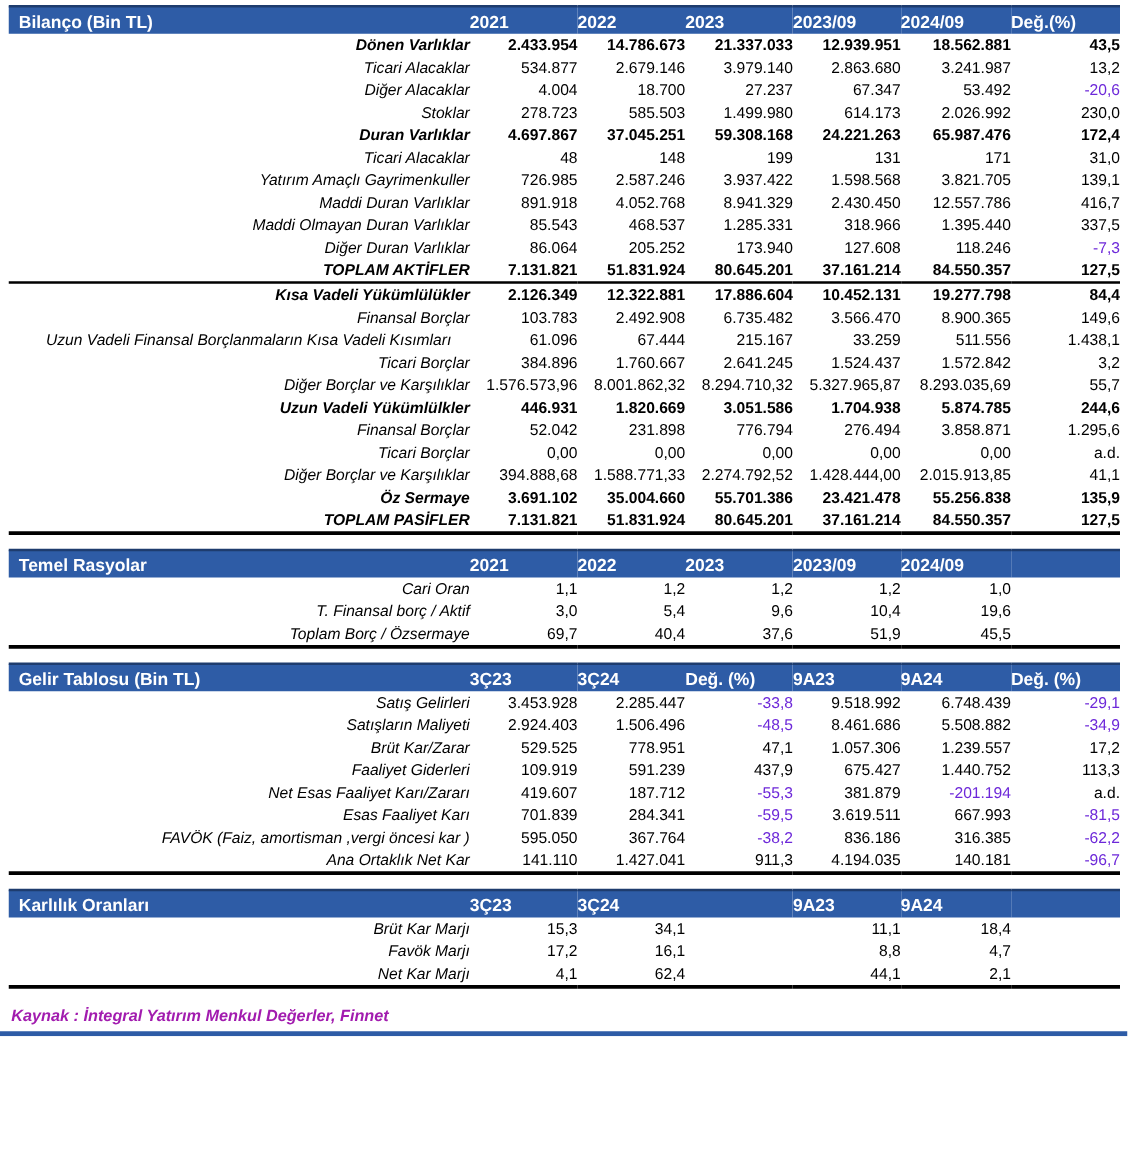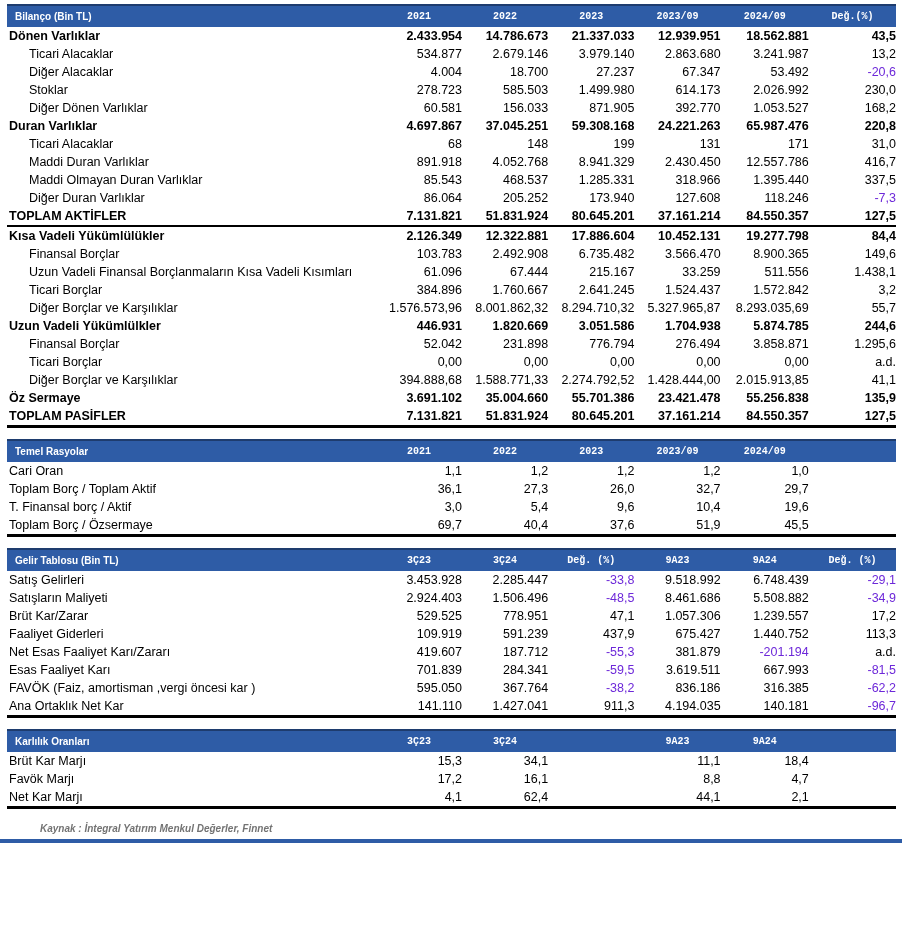--- a/index.html
+++ b/index.html
@@ -15,51 +15,50 @@
     border-collapse:collapse;
     table-layout:fixed;
     width:889px;
     border-bottom:3px solid #000;
     margin-bottom:11px;
   }
   th.band{
     background:#2E5CA6;
     color:#fff;
     font-weight:bold;
-    font-size:10px;
+    font-size:14px;
     height:21px;
     border-top:2px solid #1E3C6E;
     padding:0;
     vertical-align:middle;
     white-space:nowrap;
   }
   th.band.title{text-align:left;padding-left:8px;}
-  th.band.num{text-align:center;font-family:Liberation Mono, monospace;}
+  th.band.num{text-align:left;}
   td{
     padding:0;
     height:18px;
     vertical-align:middle;
     line-height:1.16;
     white-space:nowrap;
   }
-  td.label{text-align:left;padding-left:2px;}
+  td.label{text-align:right;padding-left:2px;font-style:italic;}
   td.label.ind{padding-left:22px;}
   td.label.wrap{white-space:normal;}
   td.label.wrap div{max-width:332px;}
   td.num{text-align:right;}
   tr.bold td{font-weight:bold;}
   tr.rule td{border-bottom:2px solid #000;margin-left:24px;}
   td.neg{color:#6d28d9;}
   .source{
-    color:#737373;
+    color:#a21caf;
     font-weight:bold;
     font-style:italic;
-    font-size:10px;
+    font-size:13px;
     padding:3px 0 5px 2px;
-    margin-left:31px;
   }
   .bottom-bar{
     height:4px;
     background:#2E5CA6;
     width:902px;
     margin-left:-7px;
   }
 </style>
 </head>
 <body>
@@ -116,46 +115,46 @@
         </tr>
         <tr>
           <td class="label ind">Stoklar</td>
           <td class="num">278.723</td>
           <td class="num">585.503</td>
           <td class="num">1.499.980</td>
           <td class="num">614.173</td>
           <td class="num">2.026.992</td>
           <td class="num">230,0</td>
         </tr>
-        <tr>
-          <td class="label ind">Diğer Dönen Varlıklar</td>
-          <td class="num">60.581</td>
-          <td class="num">156.033</td>
-          <td class="num">871.905</td>
-          <td class="num">392.770</td>
-          <td class="num">1.053.527</td>
-          <td class="num">168,2</td>
-        </tr>
         <tr class="bold">
           <td class="label">Duran Varlıklar</td>
           <td class="num">4.697.867</td>
           <td class="num">37.045.251</td>
           <td class="num">59.308.168</td>
           <td class="num">24.221.263</td>
           <td class="num">65.987.476</td>
-          <td class="num">220,8</td>
+          <td class="num">172,4</td>
         </tr>
         <tr>
           <td class="label ind">Ticari Alacaklar</td>
-          <td class="num">68</td>
+          <td class="num">48</td>
           <td class="num">148</td>
           <td class="num">199</td>
           <td class="num">131</td>
           <td class="num">171</td>
           <td class="num">31,0</td>
+        </tr>
+        <tr>
+          <td class="label ind">Yatırım Amaçlı Gayrimenkuller</td>
+          <td class="num">726.985</td>
+          <td class="num">2.587.246</td>
+          <td class="num">3.937.422</td>
+          <td class="num">1.598.568</td>
+          <td class="num">3.821.705</td>
+          <td class="num">139,1</td>
         </tr>
         <tr>
           <td class="label ind">Maddi Duran Varlıklar</td>
           <td class="num">891.918</td>
           <td class="num">4.052.768</td>
           <td class="num">8.941.329</td>
           <td class="num">2.430.450</td>
           <td class="num">12.557.786</td>
           <td class="num">416,7</td>
         </tr>
@@ -314,29 +313,20 @@
         <tr>
           <td class="label">Cari Oran</td>
           <td class="num">1,1</td>
           <td class="num">1,2</td>
           <td class="num">1,2</td>
           <td class="num">1,2</td>
           <td class="num">1,0</td>
           <td class="num"></td>
         </tr>
         <tr>
-          <td class="label">Toplam Borç / Toplam Aktif</td>
-          <td class="num">36,1</td>
-          <td class="num">27,3</td>
-          <td class="num">26,0</td>
-          <td class="num">32,7</td>
-          <td class="num">29,7</td>
-          <td class="num"></td>
-        </tr>
-        <tr>
           <td class="label">T. Finansal borç / Aktif</td>
           <td class="num">3,0</td>
           <td class="num">5,4</td>
           <td class="num">9,6</td>
           <td class="num">10,4</td>
           <td class="num">19,6</td>
           <td class="num"></td>
         </tr>
         <tr>
           <td class="label">Toplam Borç / Özsermaye</td>

